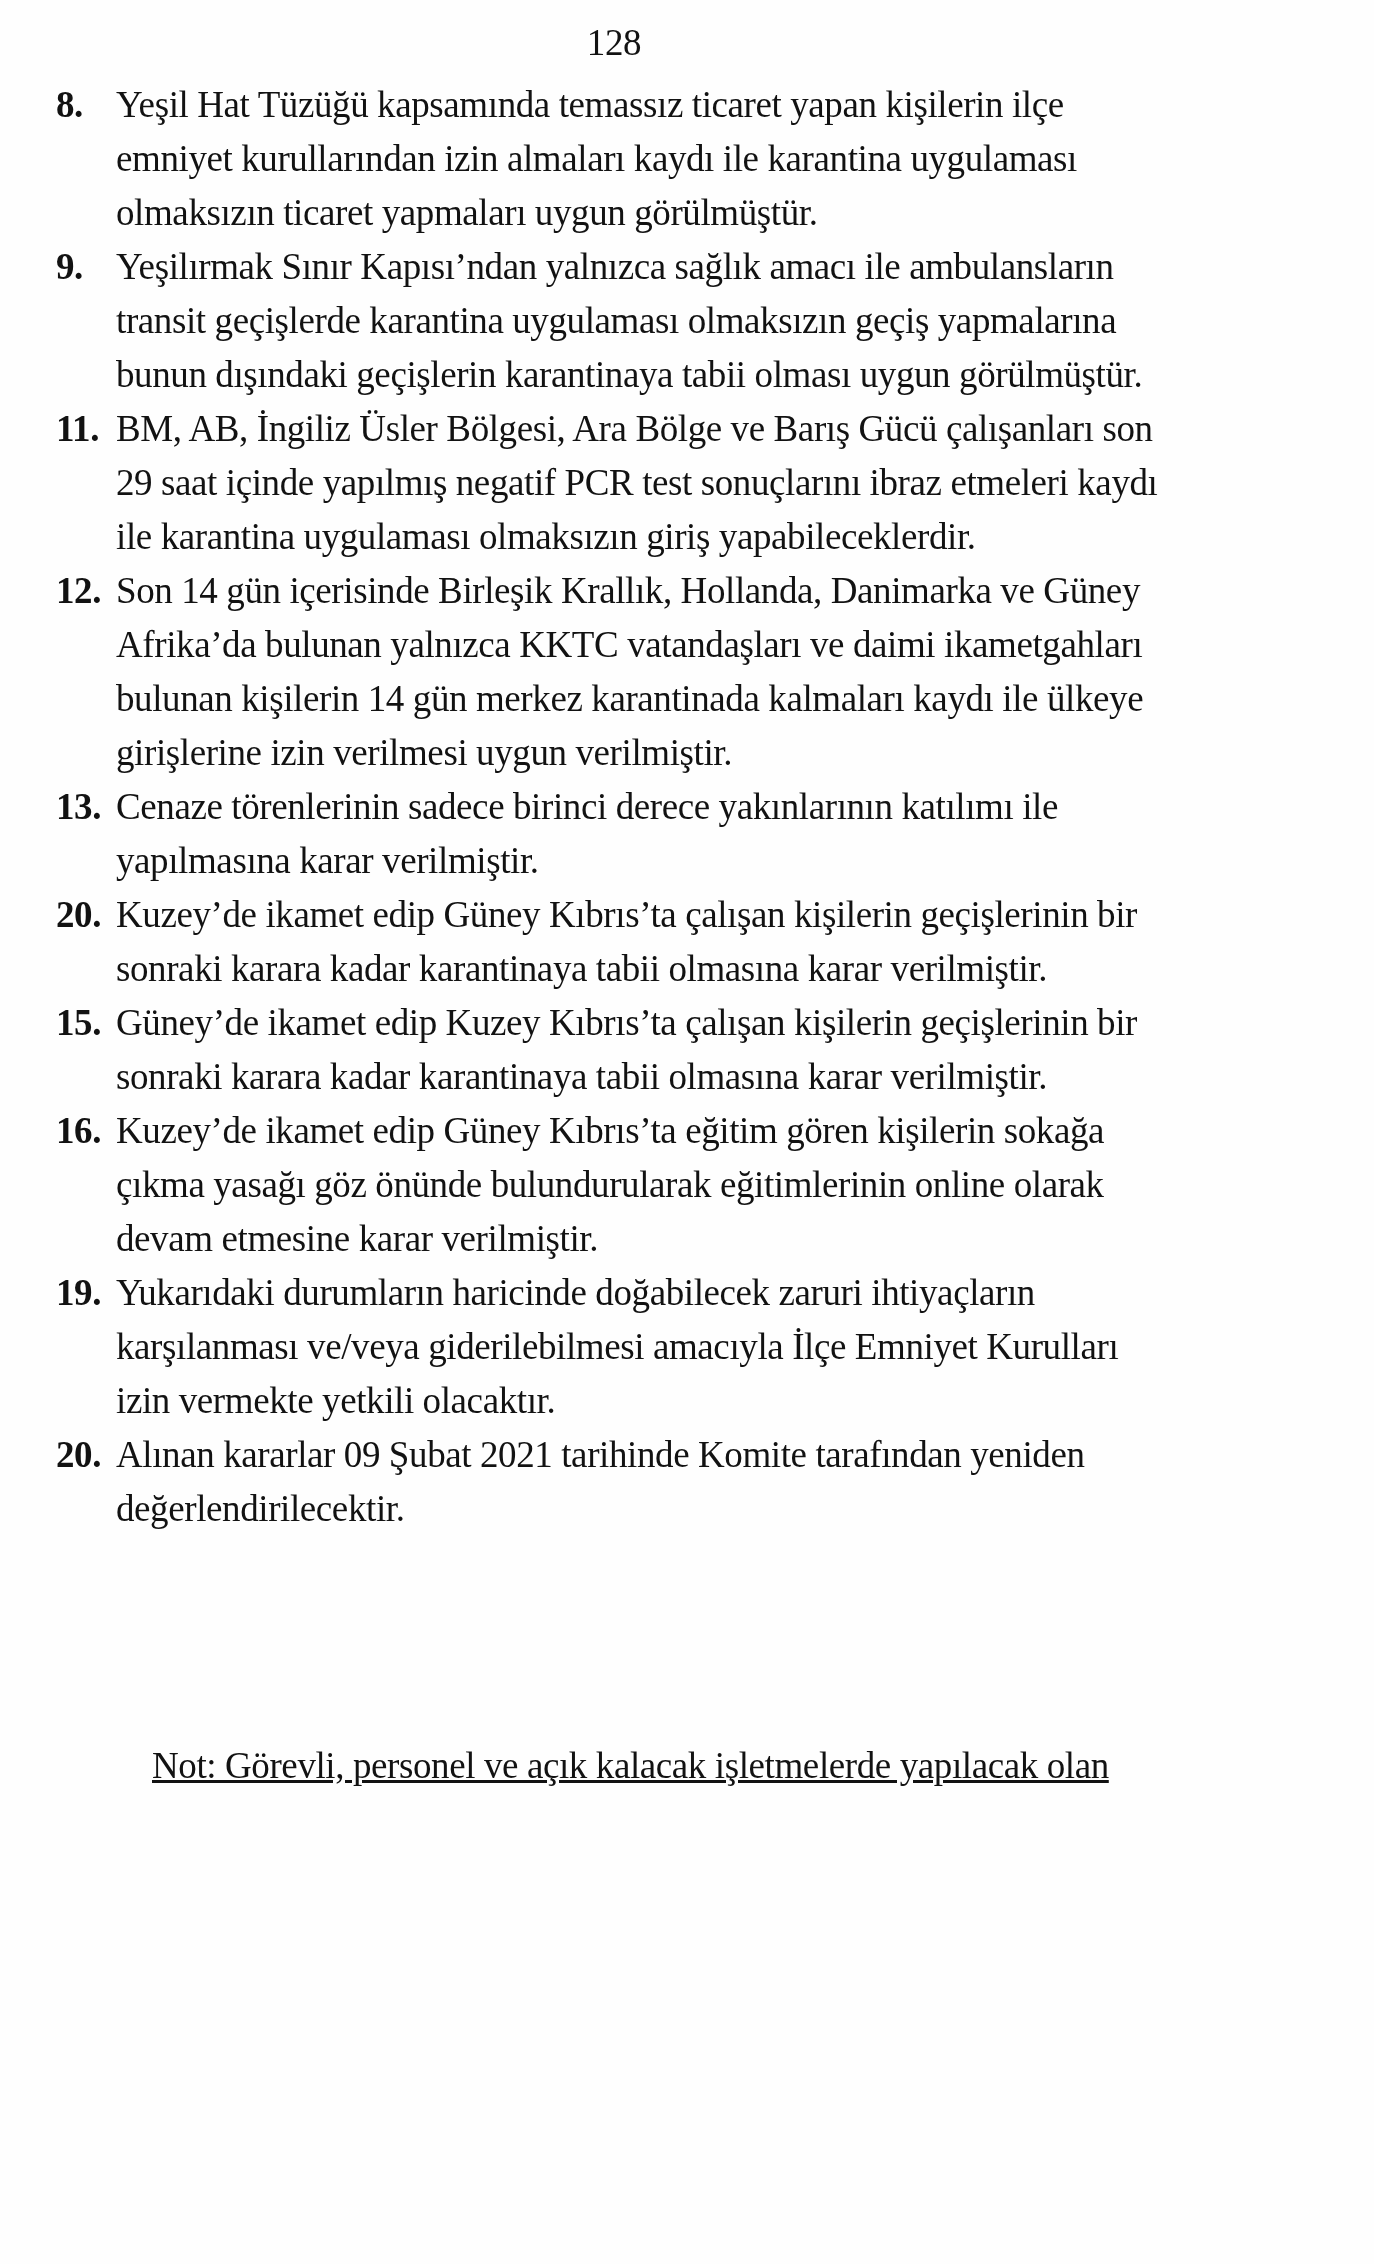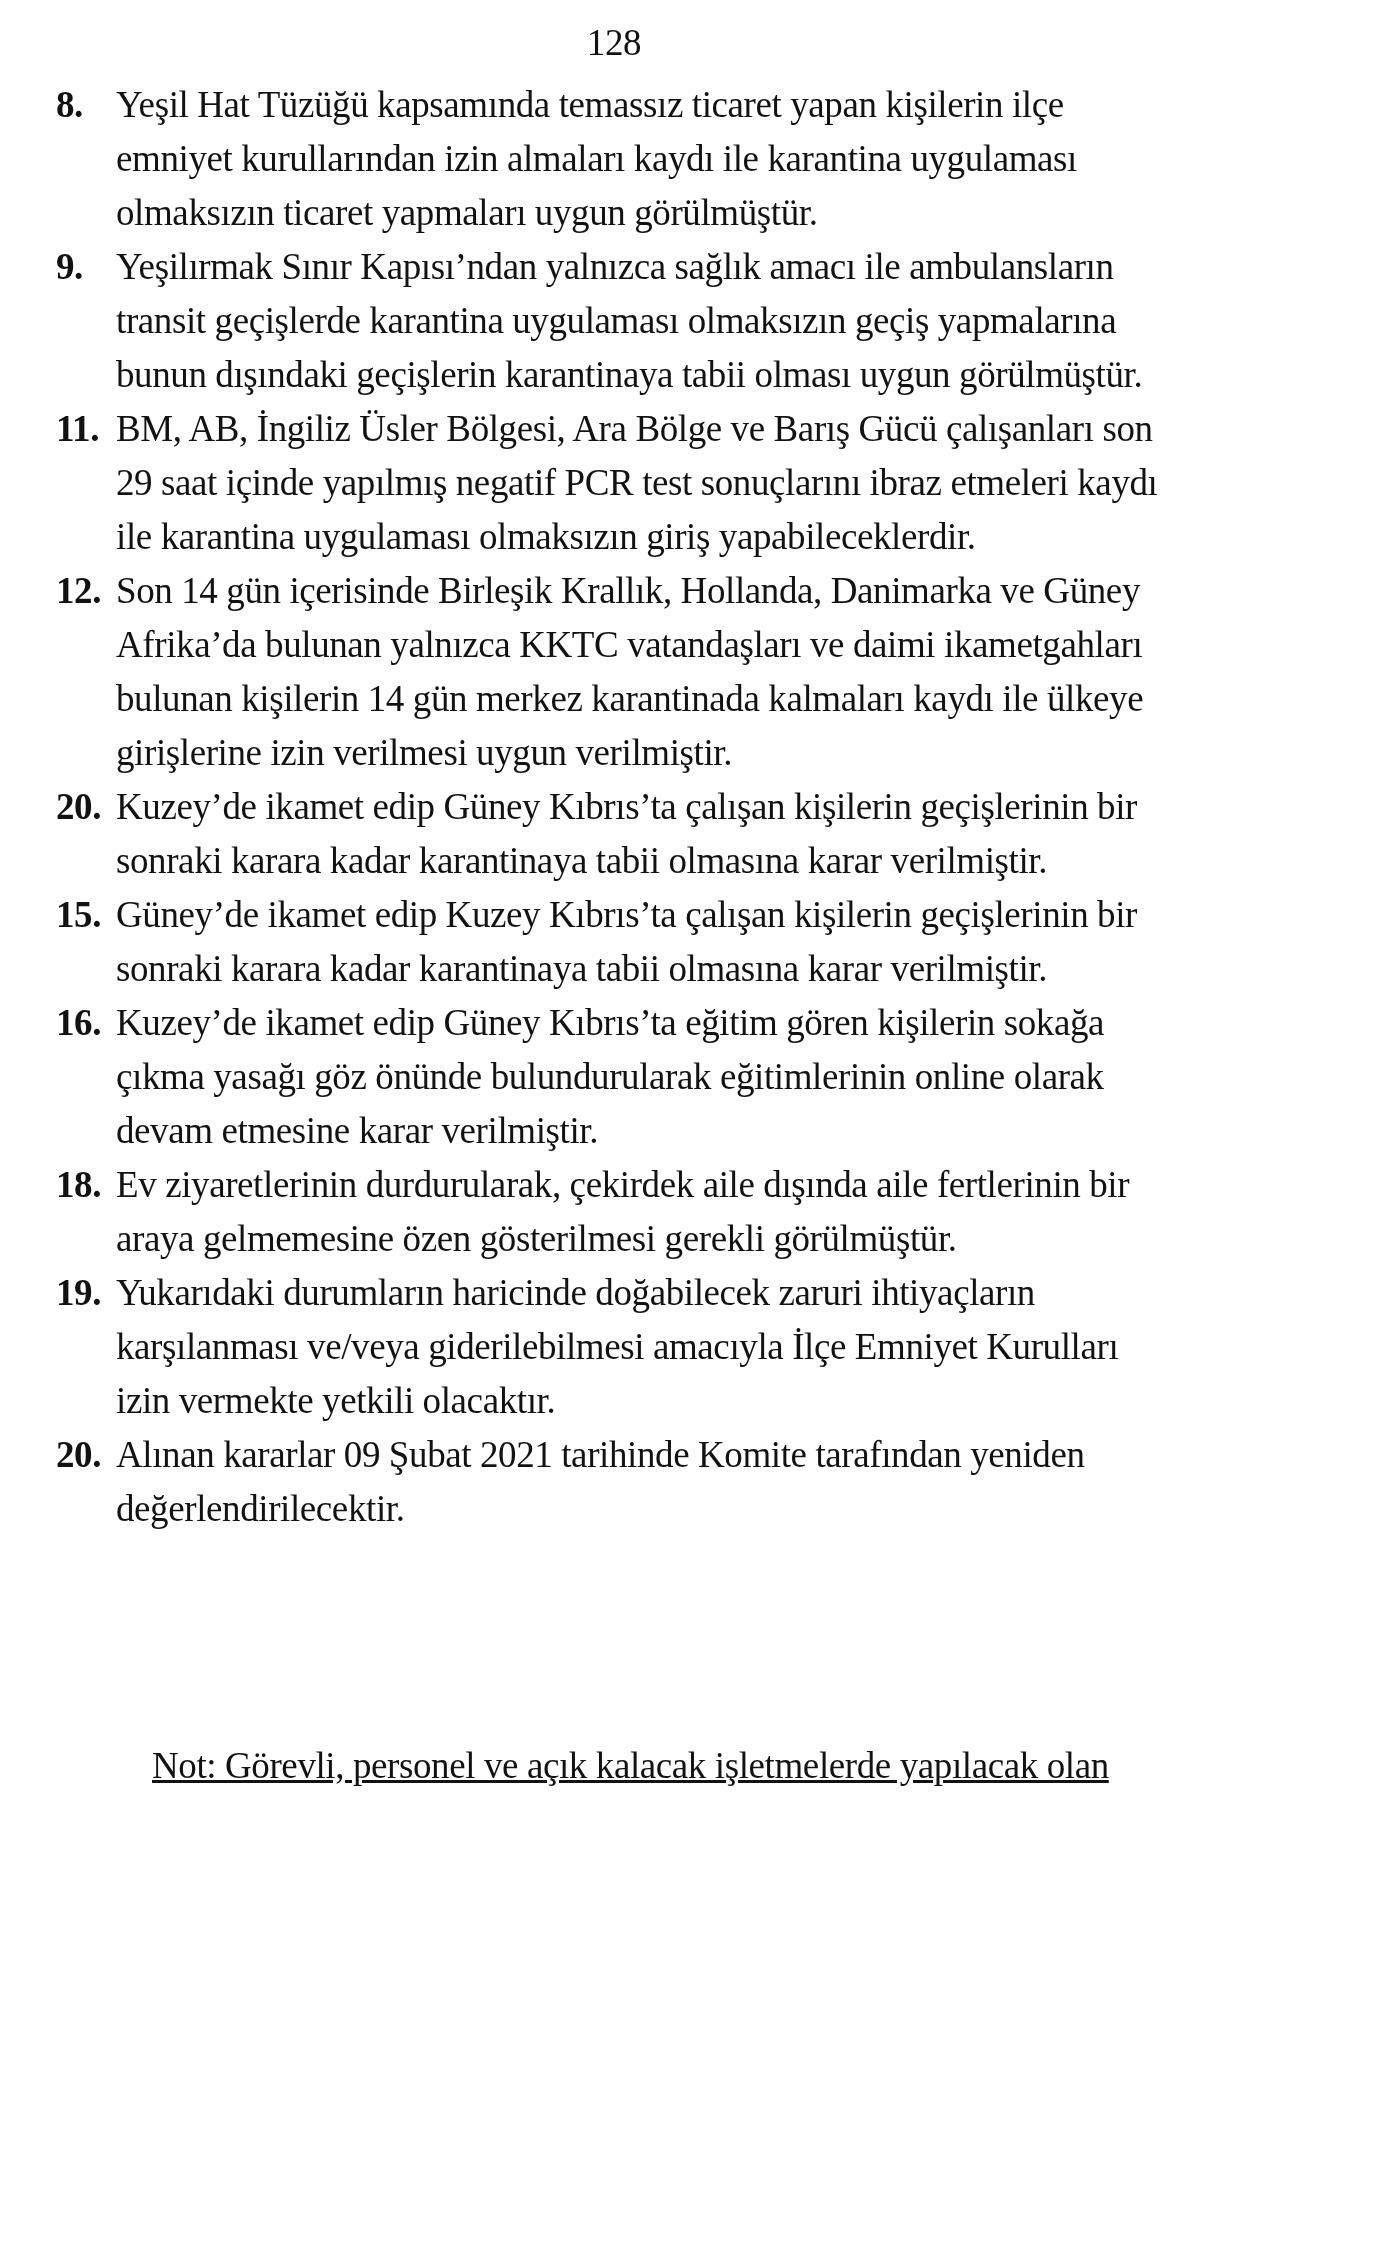--- a/index.html
+++ b/index.html
@@ -86,20 +86,25 @@
     </div>
 
     <div class="list-item">
       <span class="item-number">12.</span>
       <div class="item-text">Son 14 gün içerisinde Birleşik Krallık, Hollanda, Danimarka ve Güney
 Afrika’da bulunan yalnızca KKTC vatandaşları ve daimi ikametgahları
 bulunan kişilerin 14 gün merkez karantinada kalmaları kaydı ile ülkeye
 girişlerine izin verilmesi uygun verilmiştir.</div>
     </div>
 
+    <div class="list-item">
+      <span class="item-number">13.</span>
+      <div class="item-text">Cenaze törenlerinin sadece birinci derece yakınlarının katılımı ile
+yapılmasına karar verilmiştir.</div>
+    </div>
 
     <div class="list-item">
       <span class="item-number">20.</span>
       <div class="item-text">Kuzey’de ikamet edip Güney Kıbrıs’ta çalışan kişilerin geçişlerinin bir
 sonraki karara kadar karantinaya tabii olmasına karar verilmiştir.</div>
     </div>
 
     <div class="list-item">
       <span class="item-number">15.</span>
       <div class="item-text">Güney’de ikamet edip Kuzey Kıbrıs’ta çalışan kişilerin geçişlerinin bir
@@ -107,25 +112,20 @@
     </div>
 
     <div class="list-item">
       <span class="item-number">16.</span>
       <div class="item-text">Kuzey’de ikamet edip Güney Kıbrıs’ta eğitim gören kişilerin sokağa
 çıkma yasağı göz önünde bulundurularak eğitimlerinin online olarak
 devam etmesine karar verilmiştir.</div>
     </div>
 
 
-    <div class="list-item">
-      <span class="item-number">18.</span>
-      <div class="item-text">Ev ziyaretlerinin durdurularak, çekirdek aile dışında aile fertlerinin bir
-araya gelmemesine özen gösterilmesi gerekli görülmüştür.</div>
-    </div>
 
     <div class="list-item">
       <span class="item-number">19.</span>
       <div class="item-text">Yukarıdaki durumların haricinde doğabilecek zaruri ihtiyaçların
 karşılanması ve/veya giderilebilmesi amacıyla İlçe Emniyet Kurulları
 izin vermekte yetkili olacaktır.</div>
     </div>
 
     <div class="list-item">
       <span class="item-number">20.</span>

